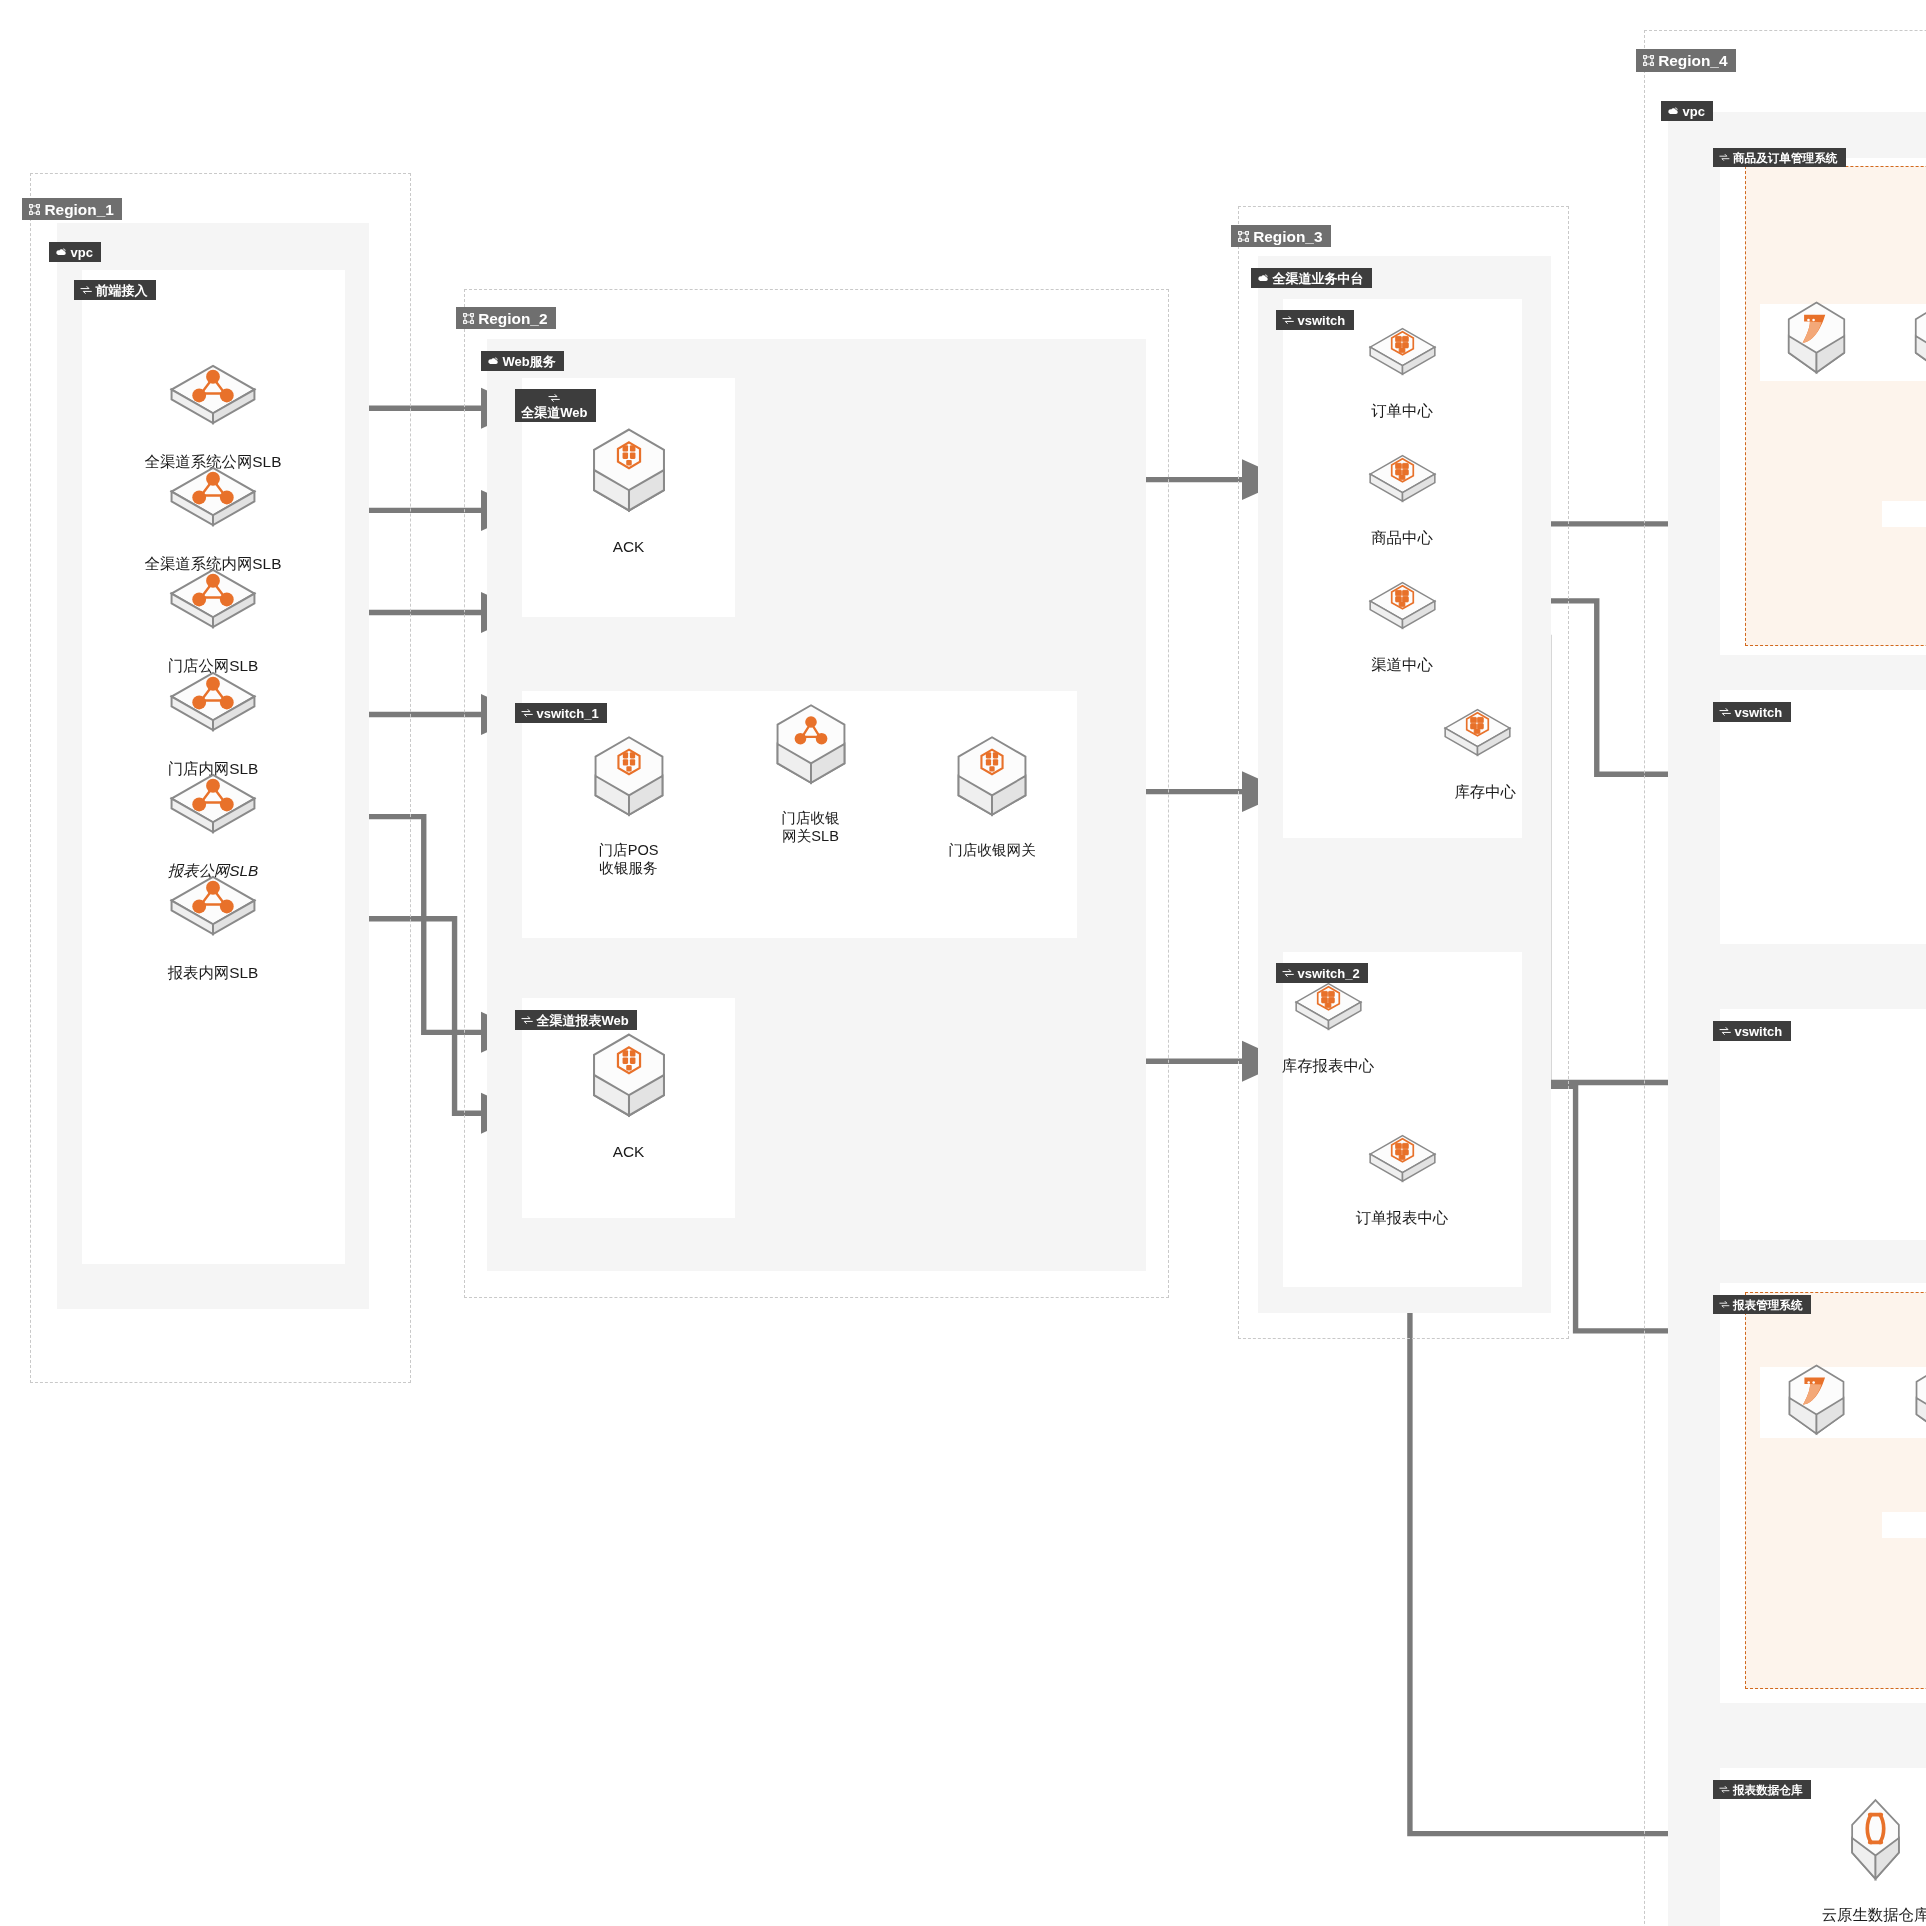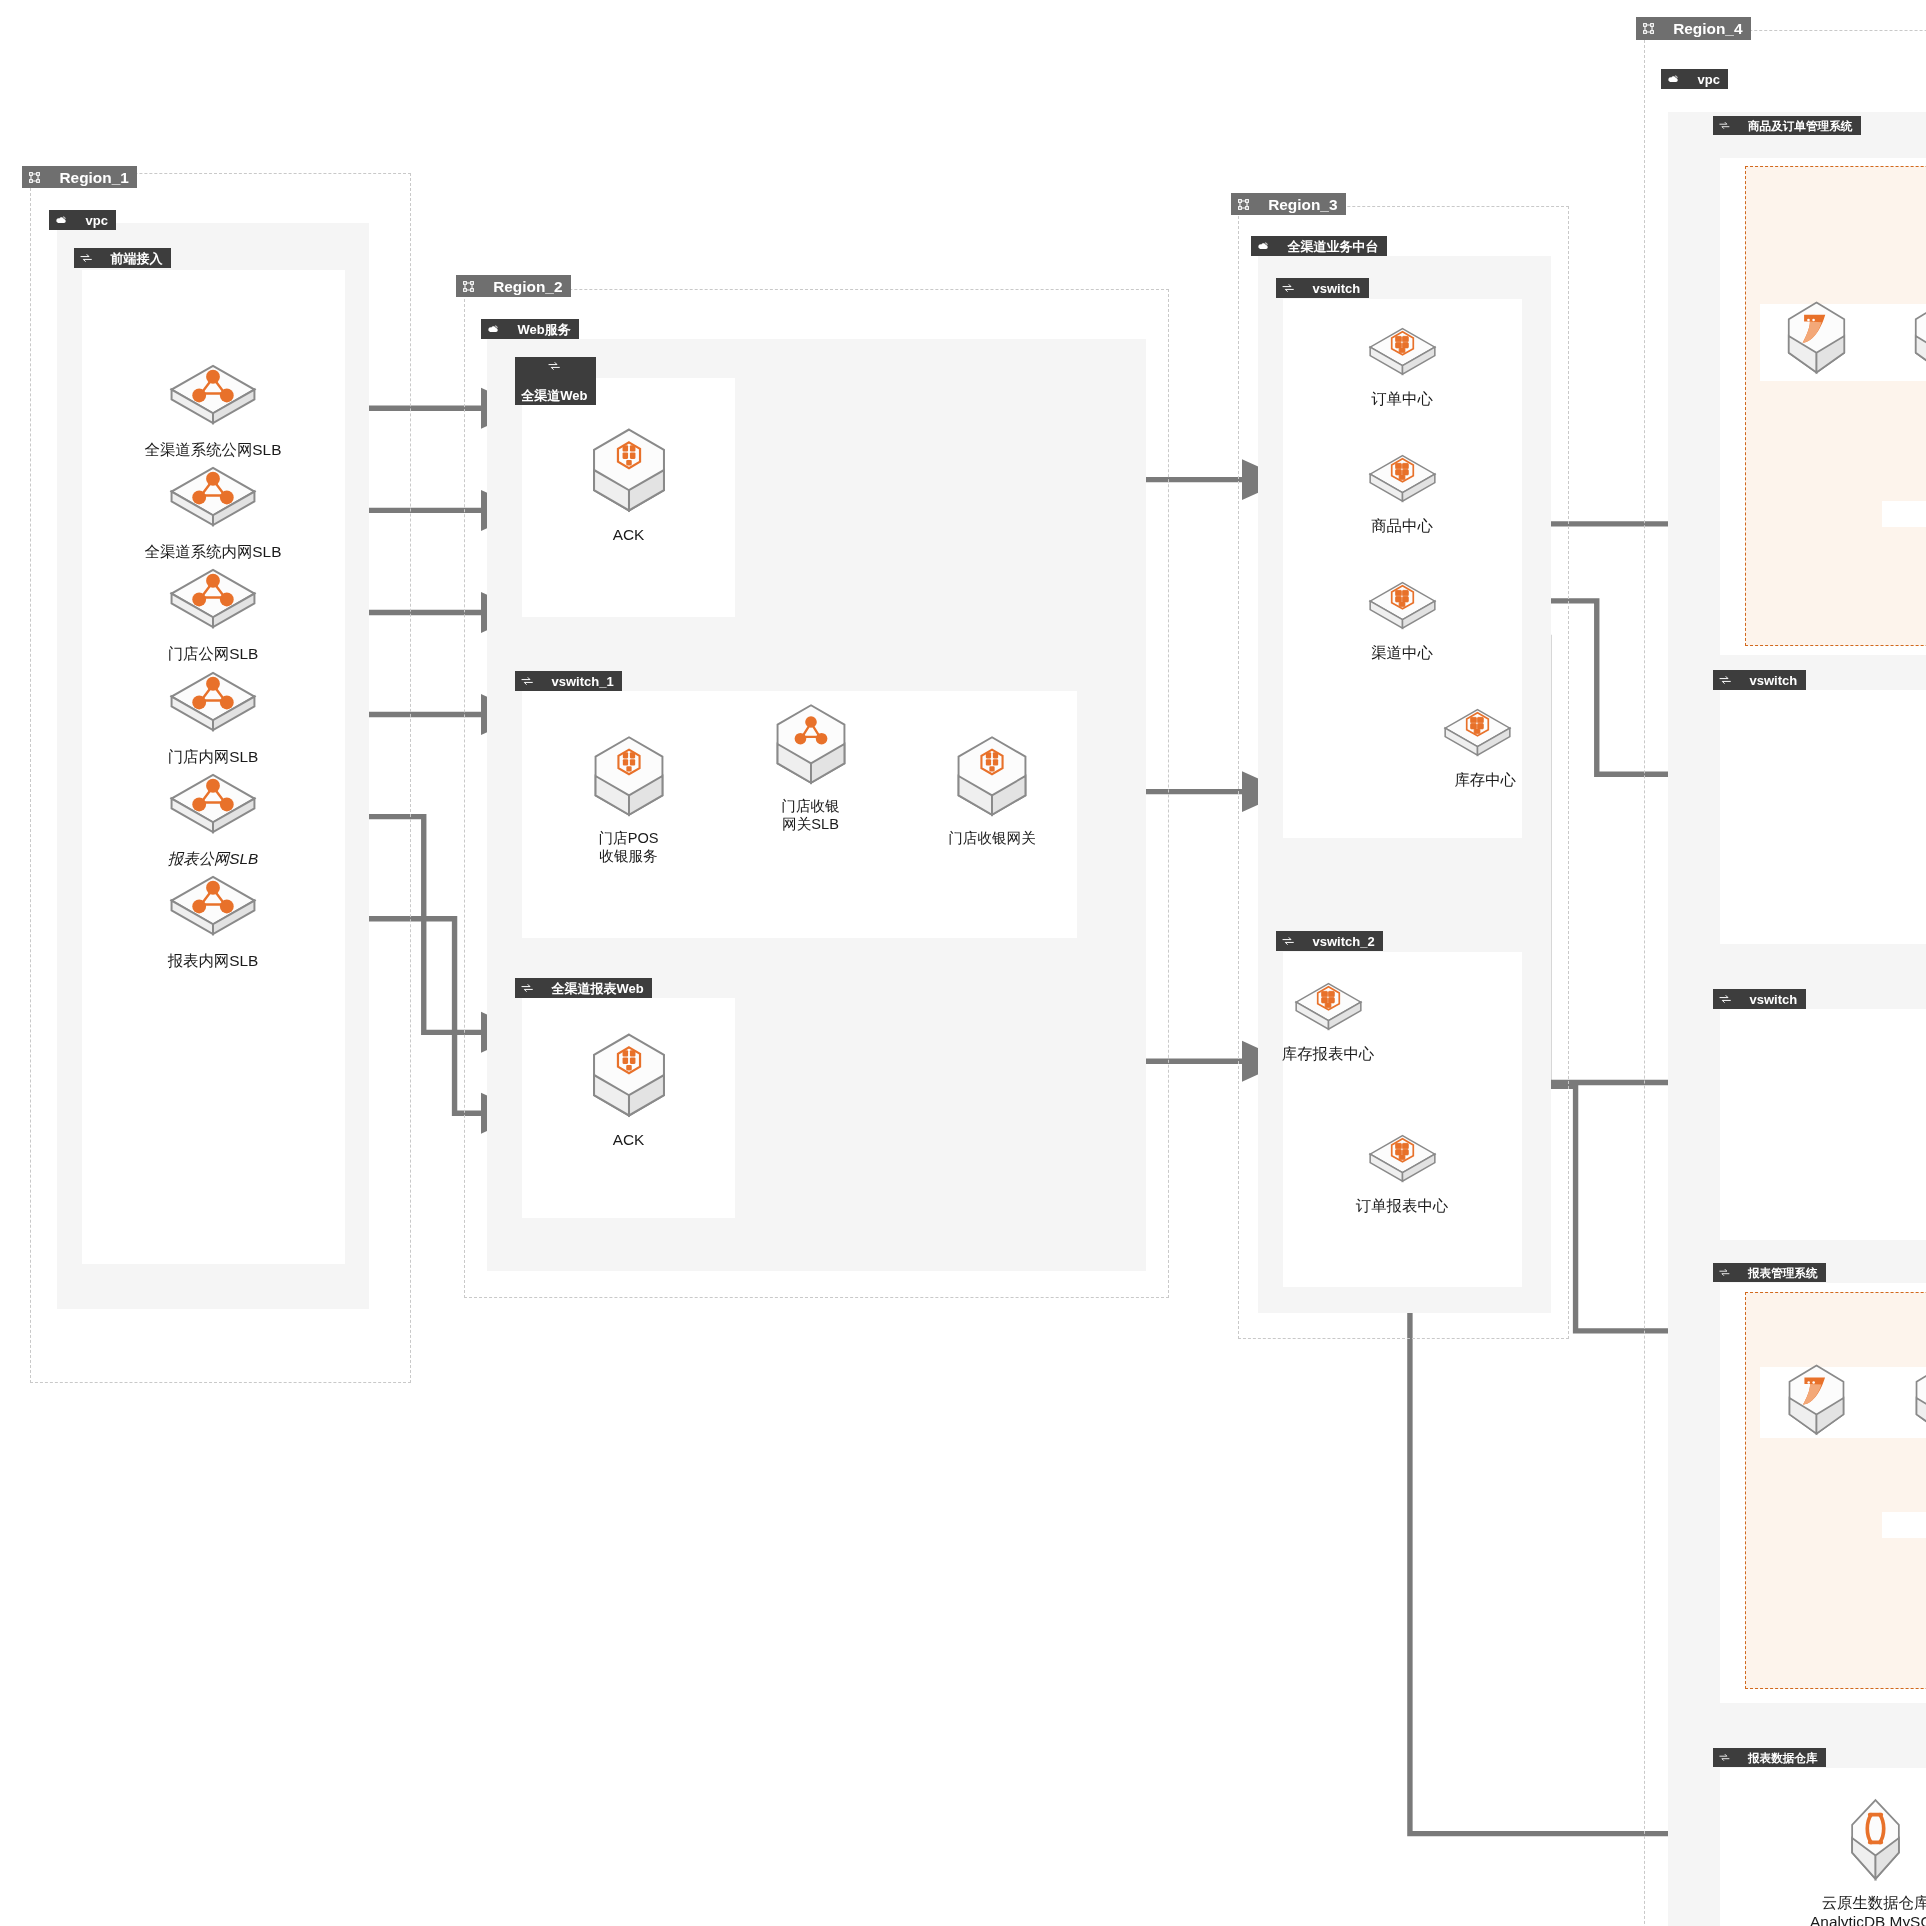--- a/index.html
+++ b/index.html
@@ -8,31 +8,31 @@
   #stage{position:relative;width:2722px;height:2104px;background:#ffffff;overflow:hidden;}
   #wires{position:absolute;left:0;top:0;width:2722px;height:2104px;}
 
   
   .region{position:absolute;border:1.2px dashed #c9c9c9;background:transparent;box-sizing:border-box;}
   .groupbox{position:absolute;background:#f5f5f5;box-sizing:border-box;}
   .innerbox{position:absolute;background:#ffffff;box-sizing:border-box;}
   .dashbox{position:absolute;background:#fdf4ec;border:1.2px dashed #d2691e;box-sizing:border-box;}
 
   
-  .badge{position:absolute;display:flex;align-items:center;gap:18px;
+  .badge{position:absolute;display:flex;align-items:center;gap:3px;
          padding:3.5px 8.5px 3.5px 6.2px;color:#ffffff;white-space:nowrap;
-         font-weight:bold;line-height:1;z-index:40;}
+         font-weight:bold;line-height:1;z-index:40;margin-top:32px;}
   .badge.region-badge{background:#6f6f6f;font-size:15.4px;}
   .badge.dark{background:#3d3d3d;font-size:13px;}
   .badge .bi{flex:0 0 auto;display:block;}
 
   
   .node{position:absolute;display:flex;flex-direction:column;align-items:center;z-index:30;}
   .node .ico{display:block;}
-  .node .lbl{margin-top:10px;text-align:center;color:#1a1a1a;
+  .node .lbl{margin-top:22px;text-align:center;color:#1a1a1a;
              font-size:15.4px;line-height:1.22;white-space:pre-line;font-weight:400;}
   .node .lbl.small{font-size:14.6px;}
 
   .plaincap{position:absolute;text-align:center;color:#1a1a1a;font-size:15.4px;
             background:#ffffff;padding:2.3px 9.2px;z-index:35;white-space:nowrap;}
   .dbstrip{position:absolute;background:#ffffff;z-index:20;}
 </style>
 </head>
 <body>
 

